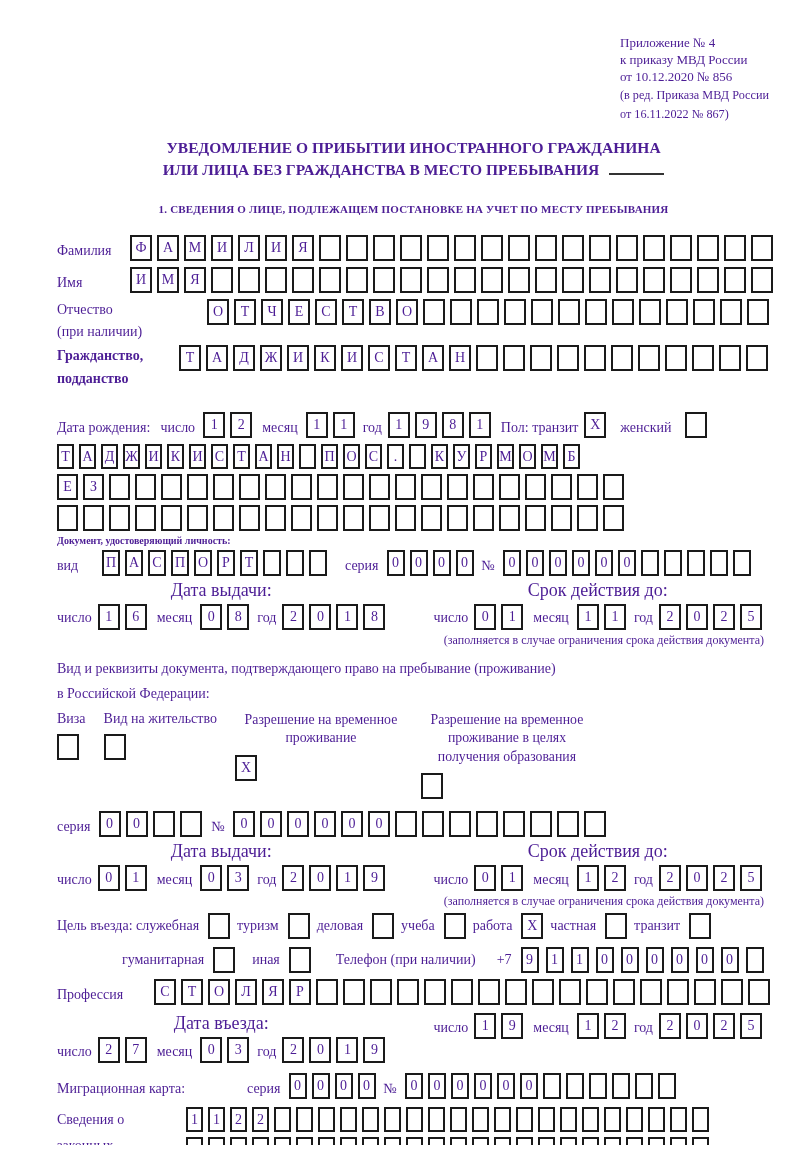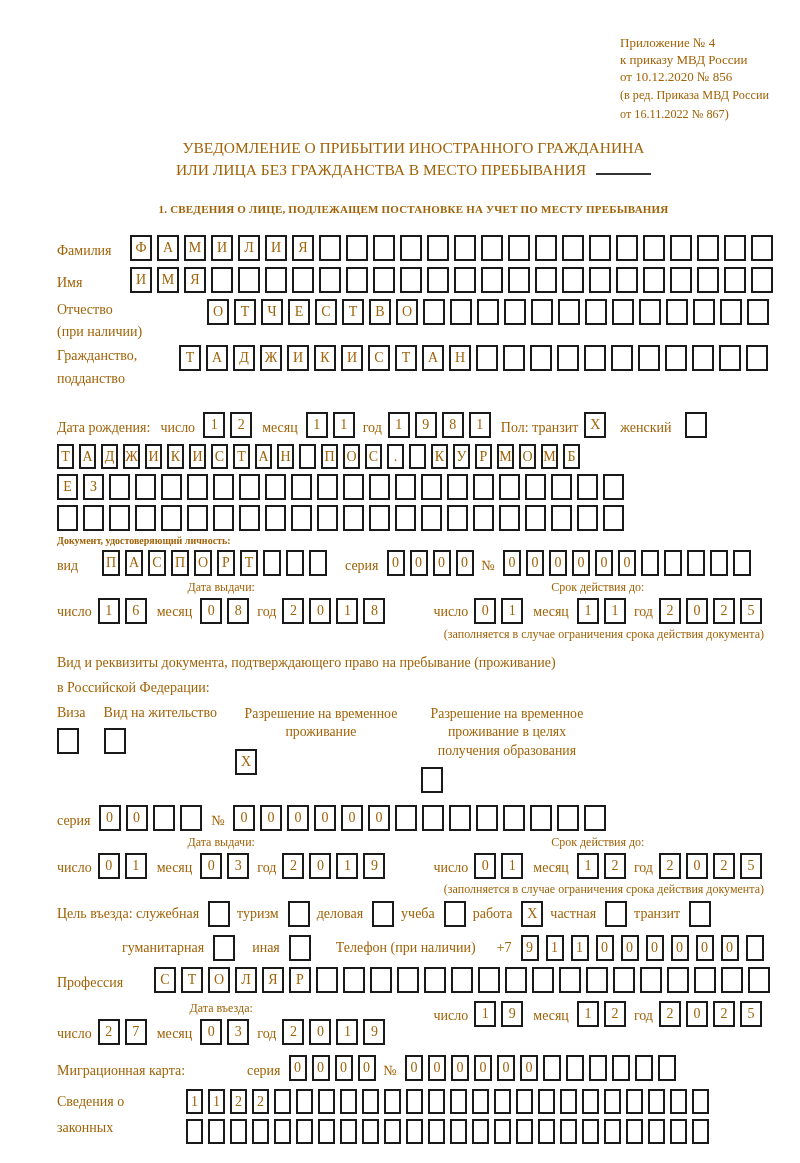--- a/index.html
+++ b/index.html
@@ -1,50 +1,50 @@
 <!DOCTYPE html>
 <html><head>
 <meta charset="utf-8">
 <style>
   * { margin:0; padding:0; box-sizing:border-box; }
   html,body { background:#fff; }
   .page {
     position:relative; width:800px; height:1145px; margin:0 auto;
-    background:#fff; color:#a16207;
+    background:#fff; color:#4c1d95;
     font-family:"Liberation Serif", serif; font-size:14px;
     padding:34px 30px 0 57px; overflow:hidden;
   }
   
   .hdr { margin-left:563px; font-size:13px; line-height:1.32; }
   .hdr .sm { font-size:12.2px; margin-top:3px; line-height:1.3; }
   .forma { text-align:right; padding-right:6px; font-weight:bold; font-size:14.5px; margin-top:14px; }
   
-  .title { text-align:center; font-weight:normal; font-size:15.5px; line-height:1.4; margin-top:14px; }
+  .title { text-align:center; font-weight:bold; font-size:15.5px; line-height:1.4; margin-top:14px; }
   .t-underline { display:inline-block; width:55px; border-bottom:2px solid #333; margin-left:10px; vertical-align:baseline; }
   .section-head { text-align:center; font-weight:bold; font-size:11px; margin-top:22px; letter-spacing:.2px; }
   
   .row { display:flex; align-items:flex-end; margin-top:6px; }
   .row-top { align-items:flex-start; }
   .lbl { flex:none; line-height:1.5; }
   .lbl2 { flex:none; line-height:1.6; }
   .cells { display:flex; gap:5px; flex:none; }
   .cell {
     width:22px; height:26px; border:2px solid #1a1a1a; flex:none;
     display:flex; align-items:center; justify-content:center;
     font-size:14px; background:#fff;
   }
   .sm2 .cell { width:18px; }
   .md .cell { width:21px; }
   .nr .cell { width:17px; height:25px; }
-  .w73 { width:73px; } .w150 { width:150px; } .w122 { width:122px; } .w145 { width:145px; }
+  .w73 { width:73px; } .w150 { width:150px; } .w122 { width:122px;font-weight:bold; } .w145 { width:145px; }
   .ml6 { margin-left:6px; } .ml8 { margin-left:8px; } .ml10 { margin-left:10px; }
   .ml14 { margin-left:14px; } .ml18 { margin-left:18px; }
   
   .dates-wrap { display:flex; justify-content:space-between; margin-top:4px; padding-right:8px; }
-  .dg-head { text-align:center; font-size:12px; margin-bottom:3px; }
+  .dg-head { text-align:center; font-size:18px; margin-bottom:3px; }
   .dg-row { display:flex; align-items:flex-end; }
   .dg-row .lbl { line-height:1.7; }
   .note-right { text-align:right; font-size:12px; margin-top:3px; padding-right:6px; }
   .intro { margin-top:8px; line-height:1.8; font-size:14px; }
   
   .permits { display:flex; align-items:flex-start; margin-top:4px; }
   .p-item { display:flex; align-items:flex-start; gap:7px;flex-direction:column; }
   .p-center { text-align:center; line-height:1.35; font-size:13.8px; }
   
   .purpose { display:flex; align-items:center; margin-top:8px; gap:7px; flex-wrap:nowrap; }

